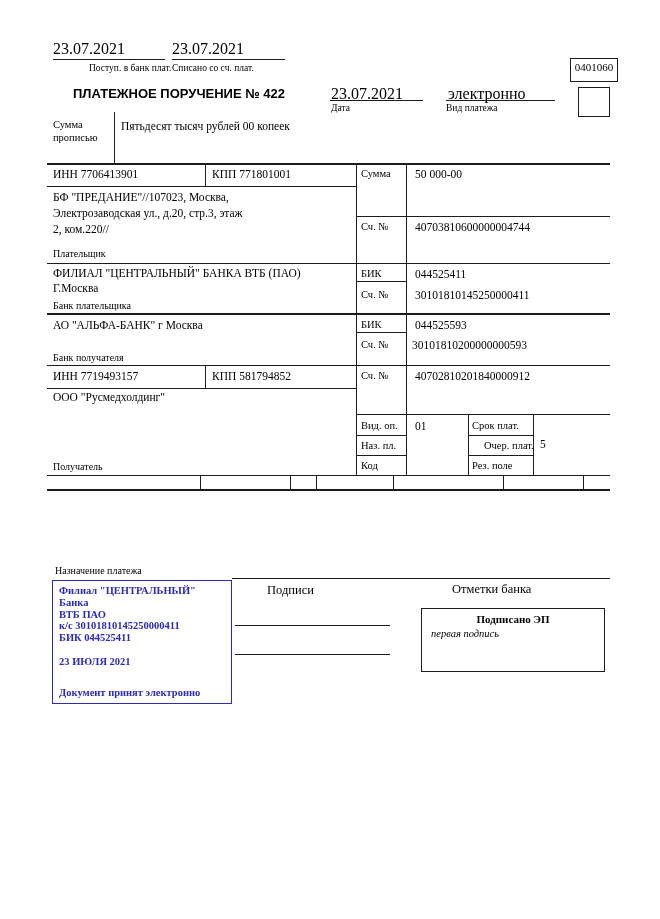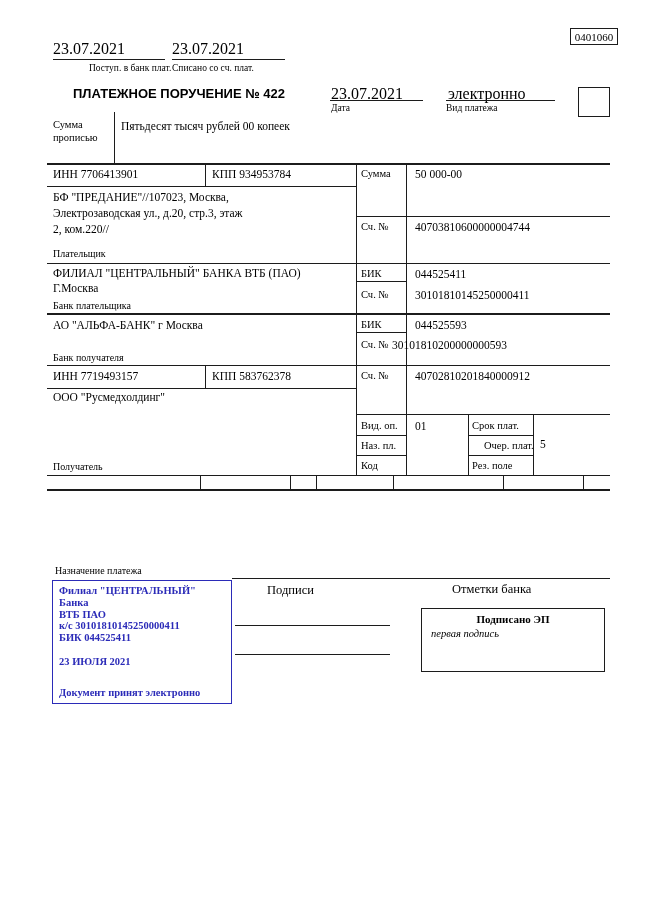--- a/index.html
+++ b/index.html
@@ -30,21 +30,21 @@
 <div id="page">
 
   <div class="abs dt" style="left:53px;top:42px;">23.07.2021</div>
   <div class="hl" style="left:53px;top:59px;width:112px;"></div>
   <div class="abs xs" style="left:53px;top:63px;margin-left:36px;">Поступ. в банк плат.</div>
 
   <div class="abs dt" style="left:172px;top:42px;">23.07.2021</div>
   <div class="hl" style="left:172px;top:59px;width:113px;"></div>
   <div class="abs xs" style="left:172px;top:63px;">Списано со сч. плат.</div>
 
-  <div class="box" style="left:570px;top:28px;width:48px;height:17px;">
+  <div class="box" style="left:570px;top:58px;width:48px;height:24px;">
     <div class="abs" style="left:0;top:2px;width:100%;text-align:center;font-size:11px;">0401060</div>
   </div>
 
   <div class="abs title" style="left:53px;top:86px;padding-left:20px;">ПЛАТЕЖНОЕ ПОРУЧЕНИЕ № 422</div>
   <div class="abs dt" style="left:331px;top:87px;">23.07.2021</div>
   <div class="hl" style="left:330px;top:100px;width:93px;"></div>
   <div class="abs xs" style="left:331px;top:103px;">Дата</div>
   <div class="abs dt" style="left:448px;top:87px;">электронно</div>
   <div class="hl" style="left:446px;top:100px;width:109px;"></div>
   <div class="abs xs" style="left:446px;top:103px;">Вид платежа</div>
@@ -79,21 +79,21 @@
   <div class="vl" style="left:533px;top:414px;height:62px;"></div>
 
   <div class="vl" style="left:200px;top:475px;height:15px;"></div>
   <div class="vl" style="left:290px;top:475px;height:15px;"></div>
   <div class="vl" style="left:316px;top:475px;height:15px;"></div>
   <div class="vl" style="left:393px;top:475px;height:15px;"></div>
   <div class="vl" style="left:503px;top:475px;height:15px;"></div>
   <div class="vl" style="left:583px;top:475px;height:15px;"></div>
 
   <div class="abs t" style="left:53px;top:167px;">ИНН 7706413901</div>
-  <div class="abs t" style="left:212px;top:167px;">КПП 934953784</div>
+  <div class="abs t" style="left:212px;top:167px;">КПП 771801001</div>
   <div class="abs cell-lbl" style="left:361px;top:167px;">Сумма</div>
   <div class="abs t" style="left:415px;top:167px;">50 000-00</div>
   <div class="abs t wrap" style="left:53px;top:189px;width:298px;">БФ "ПРЕДАНИЕ"//107023, Москва,
 Электрозаводская ул., д.20, стр.3, этаж
 2, ком.220//</div>
   <div class="abs cell-lbl" style="left:361px;top:220px;">Сч. №</div>
   <div class="abs t" style="left:415px;top:220px;">40703810600000004744</div>
   <div class="abs lbl" style="left:53px;top:248px;">Плательщик</div>
 
   <div class="abs t wrap" style="left:53px;top:266px;width:298px;line-height:15px;">ФИЛИАЛ "ЦЕНТРАЛЬНЫЙ" БАНКА ВТБ (ПАО)
@@ -101,25 +101,25 @@
   <div class="abs cell-lbl" style="left:361px;top:267px;">БИК</div>
   <div class="abs t" style="left:415px;top:267px;">044525411</div>
   <div class="abs cell-lbl" style="left:361px;top:288px;">Сч. №</div>
   <div class="abs t" style="left:415px;top:288px;">30101810145250000411</div>
   <div class="abs lbl" style="left:53px;top:300px;">Банк плательщика</div>
 
   <div class="abs t" style="left:53px;top:318px;">АО "АЛЬФА-БАНК" г Москва</div>
   <div class="abs cell-lbl" style="left:361px;top:318px;">БИК</div>
   <div class="abs t" style="left:415px;top:318px;">044525593</div>
   <div class="abs cell-lbl" style="left:361px;top:338px;">Сч. №</div>
-  <div class="abs t" style="left:392px;top:338px;">30101810200000000593</div>
+  <div class="abs t" style="left:412px;top:338px;">30101810200000000593</div>
   <div class="abs lbl" style="left:53px;top:352px;">Банк получателя</div>
 
   <div class="abs t" style="left:53px;top:369px;">ИНН 7719493157</div>
-  <div class="abs t" style="left:212px;top:369px;">КПП 583762378</div>
+  <div class="abs t" style="left:212px;top:369px;">КПП 581794852</div>
   <div class="abs cell-lbl" style="left:361px;top:369px;">Сч. №</div>
   <div class="abs t" style="left:415px;top:369px;">40702810201840000912</div>
   <div class="abs t" style="left:53px;top:390px;">ООО "Русмедхолдинг"</div>
 
   <div class="abs cell-lbl" style="left:361px;top:419px;">Вид. оп.</div>
   <div class="abs t" style="left:415px;top:419px;">01</div>
   <div class="abs cell-lbl" style="left:472px;top:419px;">Срок плат.</div>
   <div class="abs t" style="left:540px;top:419px;"></div>
 
   <div class="abs cell-lbl" style="left:361px;top:439px;">Наз. пл.</div>

